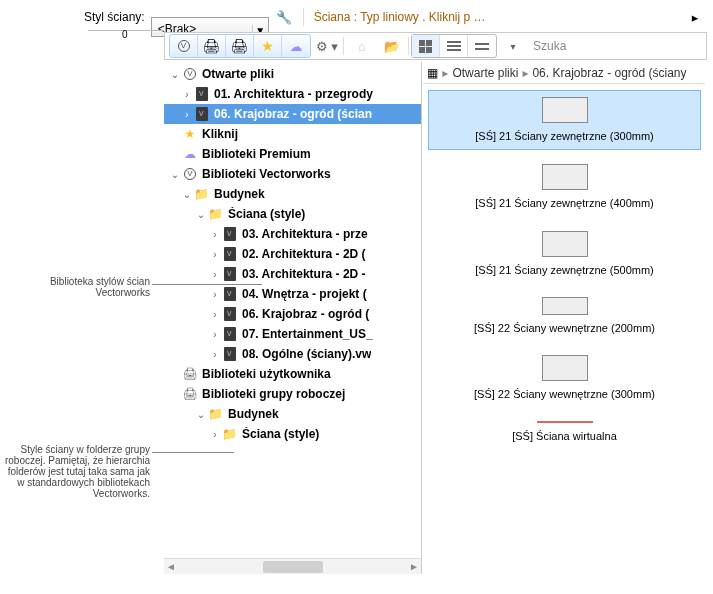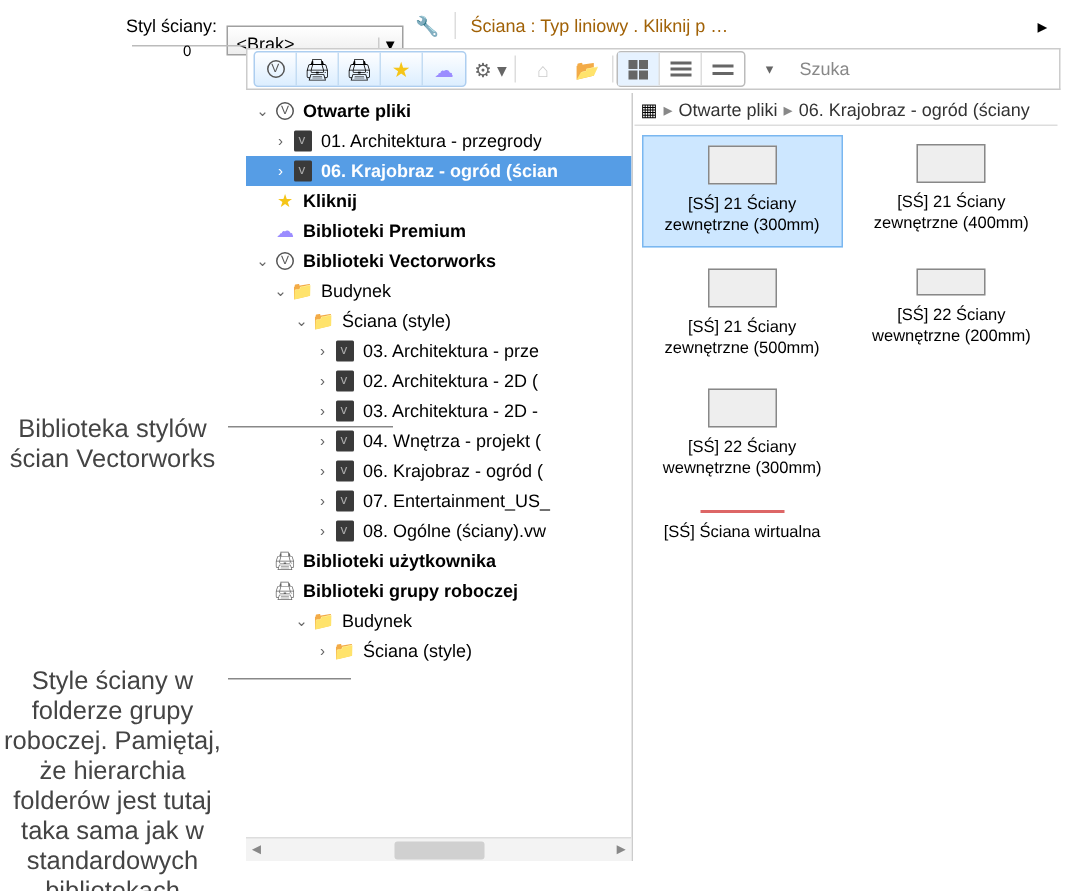--- a/index.html
+++ b/index.html
@@ -1,19 +1,19 @@
 <!DOCTYPE html>
 <html><head>
 <meta charset="utf-8">
 <style>
   * { box-sizing: border-box; margin: 0; padding: 0; font-family: "Segoe UI", Arial, sans-serif; }
   body { background: #fff; font-size: 12px; color: #000; width: 713px; height: 594px; position: relative; overflow: hidden; }
 
   
-  .anno { position: absolute; font-size: 17px; color: #444; text-align: center; }
+  .anno { position: absolute; font-size: 10px; color: #444; text-align: right; }
   .anno .line { position: absolute; background: #888; height: 1px; }
 
   
   .toolbar-top { position: absolute; left: 84px; top: 6px; right: 6px; height: 22px; display: flex; align-items: center; gap: 4px; }
   .toolbar-top .lbl { font-size: 12px; padding-right: 2px; }
   .dropdown { display: flex; align-items: flex-end; border: 1px solid #a0a0a0; height: 20px; background: linear-gradient(#fff,#eee); margin-top: 20px; }
   .dropdown .val { padding: 0 6px; width: 100px; font-size: 12px; }
   .dropdown .arrow { width: 16px; text-align: center; font-size: 10px; border-left: 1px solid #ccc; }
   .tbtn { width: 24px; height: 22px; display: inline-flex; align-items: center; justify-content: center; border: 1px solid transparent; font-size: 13px; }
   .sep { width: 1px; height: 18px; background: #ddd; margin: 0 2px; }
@@ -39,42 +39,42 @@
   .breadcrumb { position: absolute; left: 423px; right: 8px; top: 62px; height: 22px; display: flex; align-items: center; border-bottom: 1px solid #ddd; font-size: 12px; gap: 4px; padding-left: 4px; white-space: nowrap; overflow: hidden; }
   .breadcrumb .crumb { color: #333; }
   .breadcrumb .sepb { color: #888; }
 
   
   .tree { position: absolute; left: 164px; top: 62px; width: 258px; height: 512px; border-right: 1px solid #ccc; overflow: hidden; }
   .tree-inner { padding: 2px 0 2px 0; }
   .node { display: flex; align-items: center; height: 20px; font-size: 12px; padding-left: 4px; white-space: nowrap; }
   .node .tw { width: 14px; display: inline-flex; justify-content: center; color: #666; font-size: 10px; }
   .node .nic { width: 16px; height: 16px; display: inline-flex; align-items: center; justify-content: center; margin-right: 2px; font-size: 12px; }
-  .node .txt { padding-left: 2px; overflow: hidden; text-overflow: ellipsis; }
+  .node .txt { padding-left: 2px; overflow: hidden; text-overflow: ellipsis; font-weight: bold; }
   .node.bold .txt { font-weight: bold; }
   .node.sel { background: #569de5; color: #fff; }
   .node.sel .tw, .node.sel .nic { color: #fff; }
   .ind1 { padding-left: 16px; } .ind2 { padding-left: 30px; } .ind3 { padding-left: 44px; }
 
   .ic-vw { border: 1.5px solid #555; border-radius: 50%; width: 12px; height: 12px; font-size: 8px; line-height: 9px; text-align: center; color: #555;}
   .ic-file { background: #3a3a3a; width: 12px; height: 14px; border-radius: 1px; position: relative; }
   .ic-file::after { content: "v"; color: #aaa; font-size: 9px; position: absolute; left: 3px; top: 1px; }
   .ic-star { color: #f5c518; font-size: 14px; }
   .ic-cloud { color: #9b8cff; font-size: 13px; }
   .ic-user { color: #666; font-size: 13px; }
   .ic-group { color: #666; font-size: 13px; }
   .ic-folder { color: #f3c96b; font-size: 13px; }
 
   
   .hscroll { position: absolute; left: 0; bottom: 0; right: 0; height: 16px; background: #f3f3f3; border-top: 1px solid #ddd; display: flex; align-items: center; justify-content: space-between; padding: 0 2px; }
   .hscroll .arr { font-size: 10px; color: #888; }
   .hscroll .thumb { width: 60px; height: 10px; background: #d0d0d0; border-radius: 2px; }
 
   
-  .grid { position: absolute; left: 424px; top: 86px; right: 8px; bottom: 20px; display: grid; grid-template-columns: 1fr 1fr; gap: 8px 6px; padding: 4px; align-content: start; }
+  .grid { position: absolute; left: 424px; top: 86px; right: 8px; bottom: 20px; display: grid; grid-template-columns: 1fr; gap: 8px 6px; padding: 4px; align-content: start; }
   .thumb { display: flex; flex-direction: column; align-items: center; padding: 6px 4px; }
   .thumb.sel { background: #cde7ff; border: 1px solid #7ab7f0; }
   .thumb .prev { width: 46px; height: 26px; border: 1px solid #888; background: #eee; margin-bottom: 6px; }
   .thumb .prev.thin { height: 8px; width: 56px; }
   .thumb .cap { font-size: 11px; text-align: center; line-height: 1.3; }
 
   
   .svg-grid { display: inline-grid; grid-template-columns: 6px 6px; grid-template-rows: 6px 6px; gap: 1px; }
   .svg-grid span { background: #666; }
   .svg-list { display: inline-flex; flex-direction: column; gap: 2px; }

